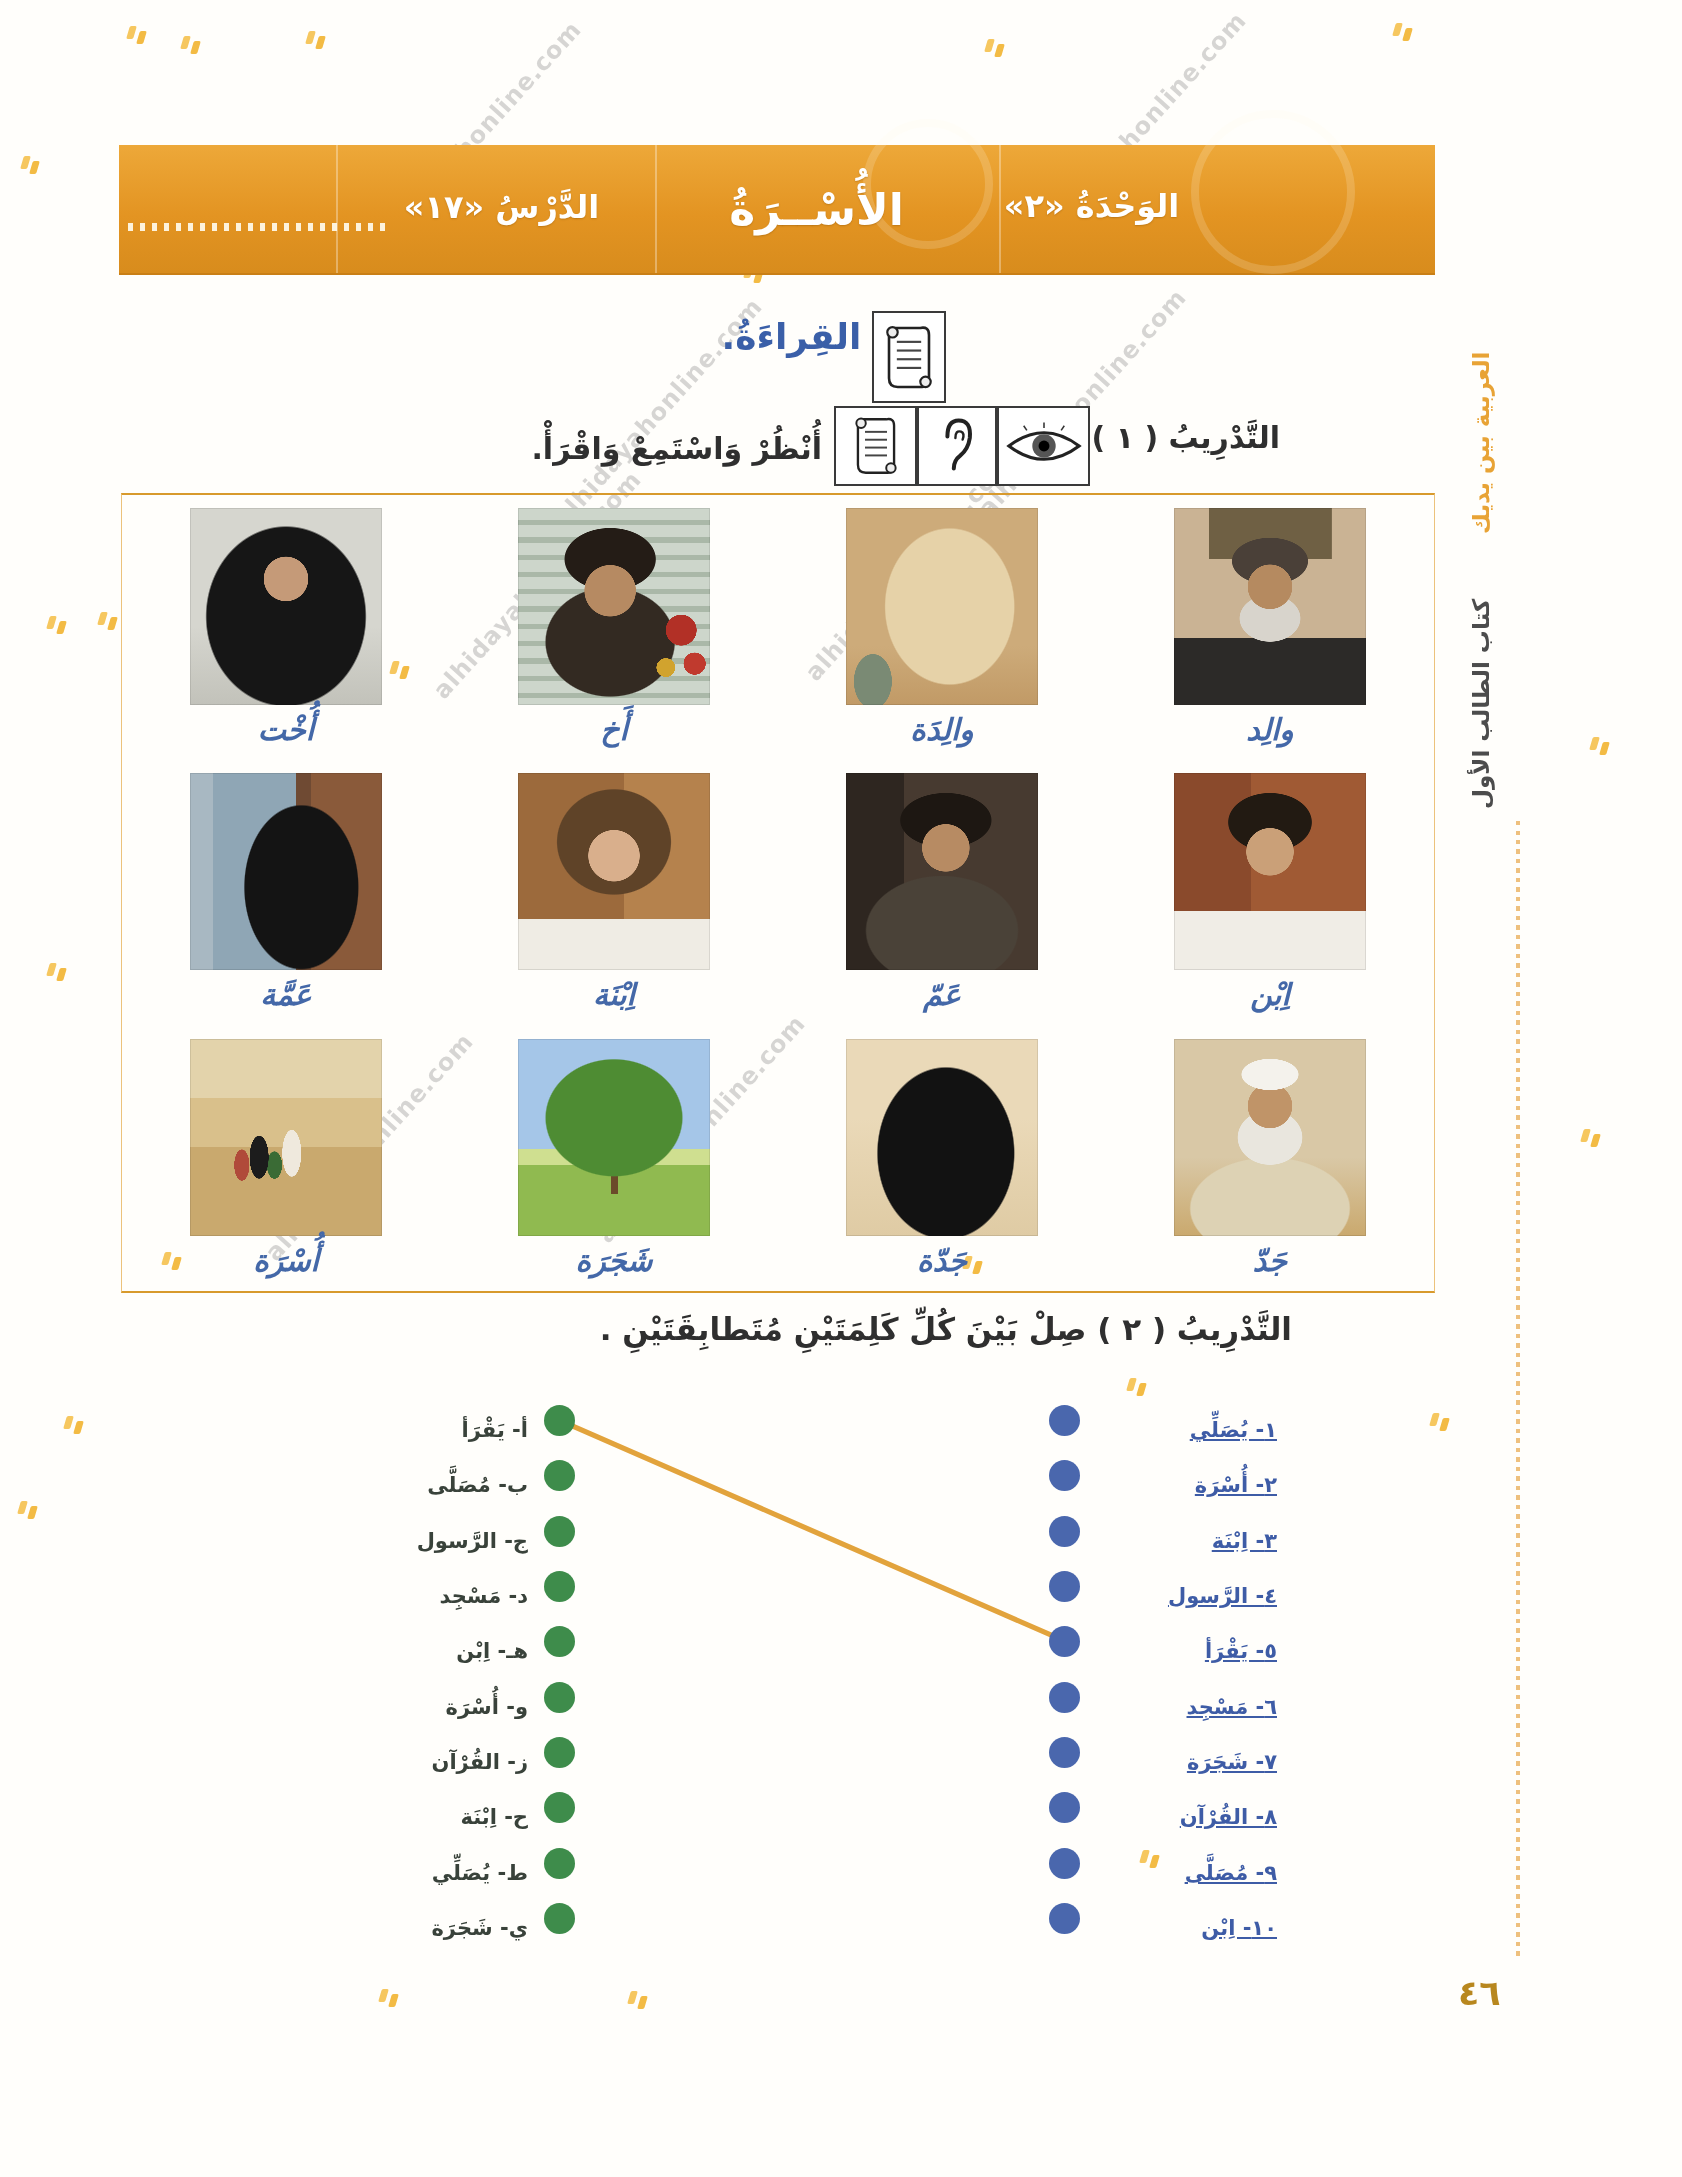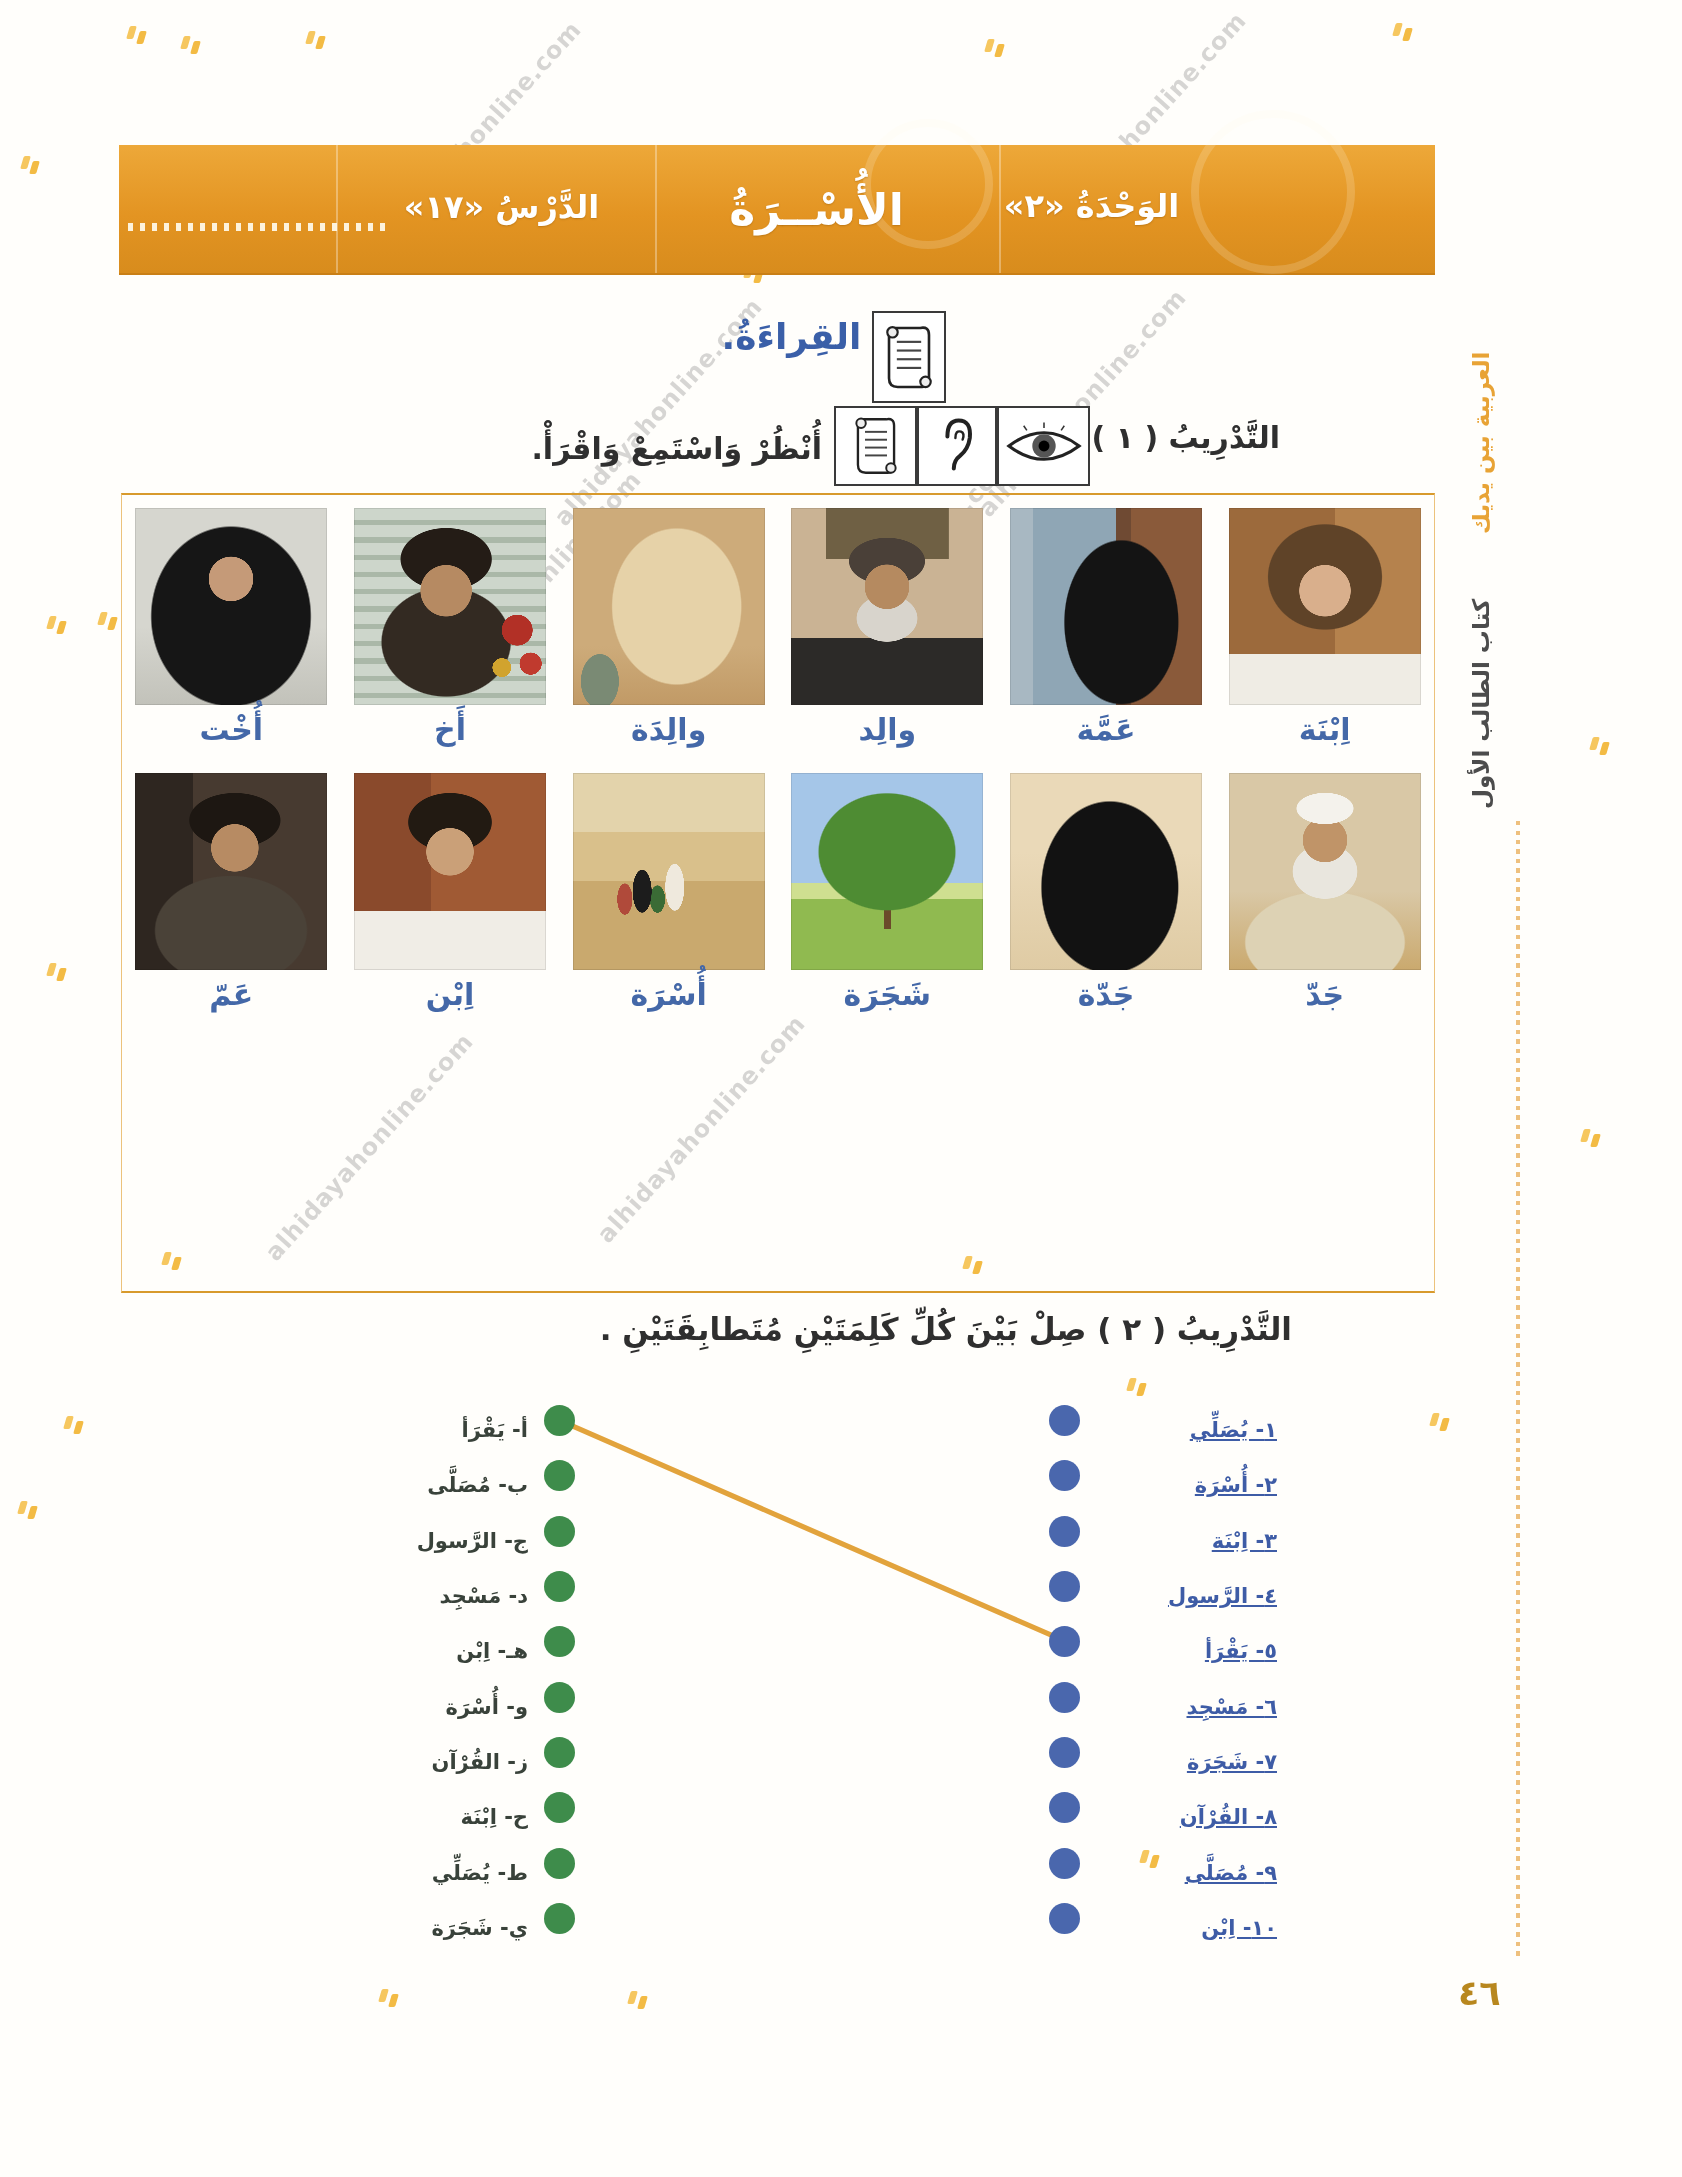--- a/index.html
+++ b/index.html
@@ -30,21 +30,21 @@
               display:flex; align-items:center; justify-content:center; }
   .reading-title { position:absolute; left:718px; top:316px; width:147px; direction:rtl;
                    color:#3a5fa8; font-size:36px; font-weight:bold; text-align:center; }
 
   
   .ex-label { position:absolute; direction:rtl; color:#2f2f2f; font-weight:bold; font-size:30px; white-space:nowrap; }
 
   
   .grid { position:absolute; left:121px; top:493px; width:1314px; height:800px;
           border:0.9px solid #ecc27b; border-top:2.6px solid #d89a2c; border-bottom:2.6px solid #d89a2c;
-          display:grid; grid-template-columns:repeat(6,1fr); grid-template-rows:repeat(3,1fr); }
+          display:grid; grid-template-columns:repeat(4,1fr); grid-template-rows:repeat(3,1fr);font-style:italic; }
   .cell { display:flex; flex-direction:column; align-items:center; padding-top:13px; }
   .photo { width:192px; height:197px; background-repeat:no-repeat; background-size:100% 100%;
            box-shadow:inset 0 0 0 0.9px rgba(0,0,0,.10); }
   .plabel { margin-top:7px; color:#4468a8; font-size:30px; font-weight:bold; direction:rtl; }
 
   .p-sister{background-image:
     radial-gradient(circle 22.5px at 50% 36%,#c59a78 0 98%,transparent 100%),
     radial-gradient(ellipse 42% 46% at 50% 55%,#161616 0 98%,transparent 100%),
     linear-gradient(180deg,#d6d6cf 0 60%,#c2c2ba 100%);}
   .p-brother{background-image:

